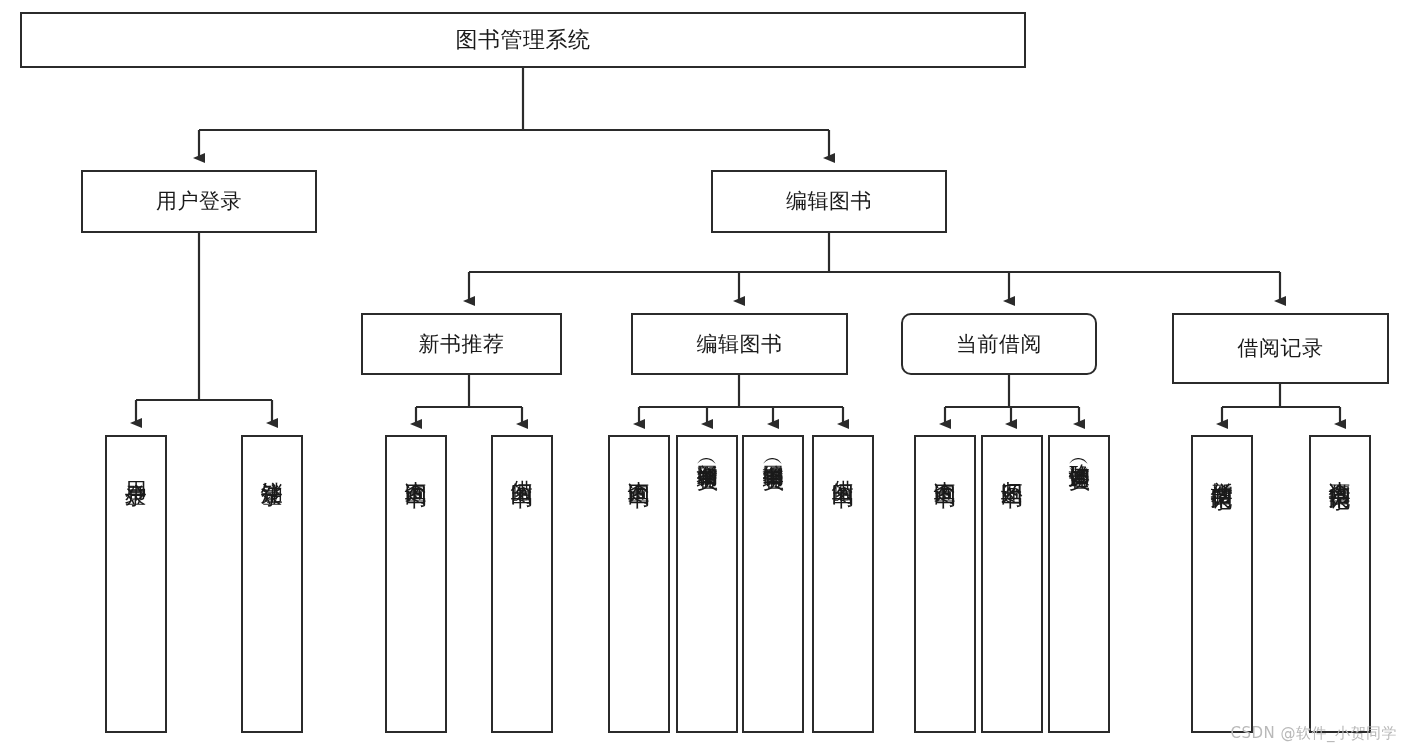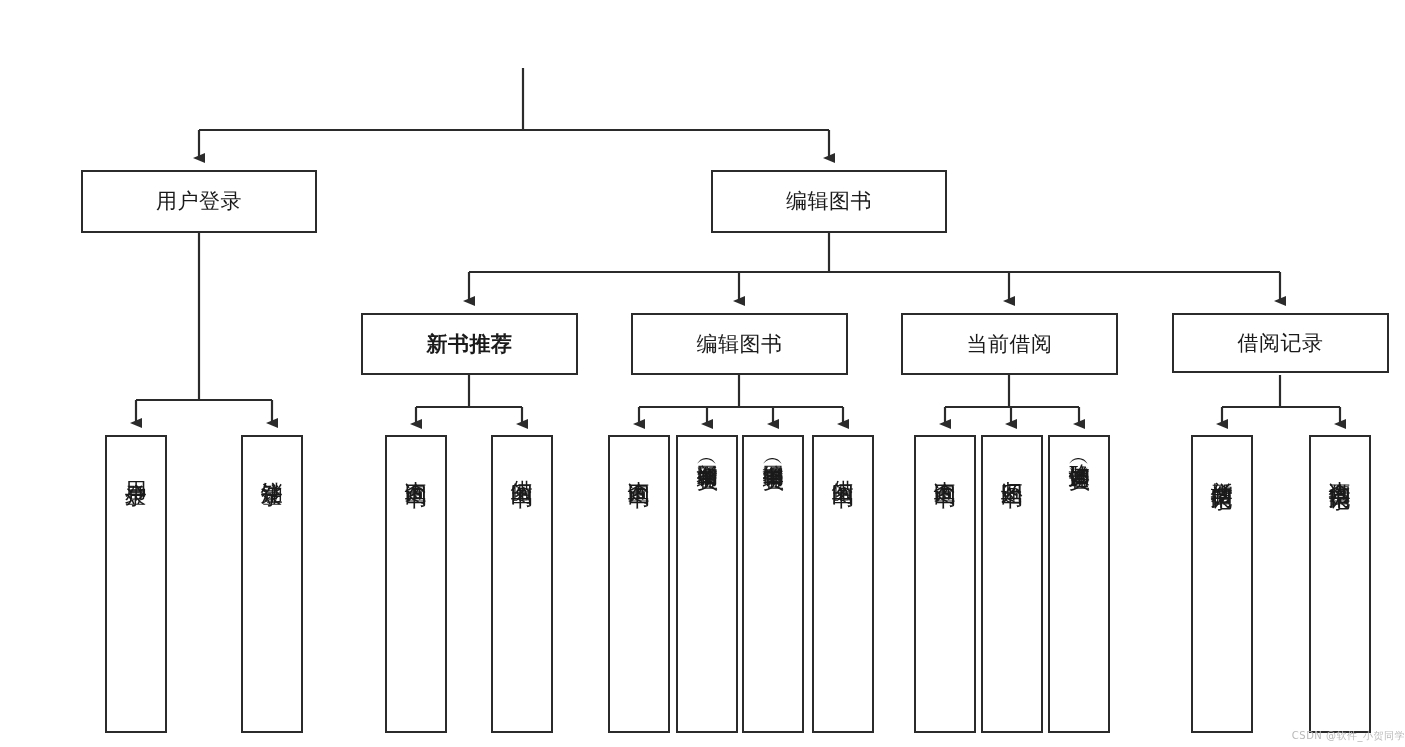--- a/index.html
+++ b/index.html
@@ -44,22 +44,22 @@
     text-orientation:upright;
     font-size:22px;
     line-height:1.06;
     letter-spacing:2px;
     white-space:nowrap;
   }
   .node.v.long .lbl{font-size:21px;letter-spacing:1px;}
 
   .watermark{
     position:absolute;
-    right:0;bottom:4px;
-    font-size:10px;
+    right:8px;bottom:4px;
+    font-size:15px;
     color:#b9b9b9;
     letter-spacing:0.5px;
     user-select:none;
     white-space:nowrap;
   }
 </style>
 </head>
 <body>
 
 <div id="canvas">
@@ -108,38 +108,41 @@
       <path d="M1079,407 L1079,424" marker-end="url(#arrow)"></path>
 
       <path d="M1280,375 L1280,407"></path>
       <path d="M1222,407 L1340,407"></path>
       <path d="M1222,407 L1222,424" marker-end="url(#arrow)"></path>
       <path d="M1340,407 L1340,424" marker-end="url(#arrow)"></path>
 
     </g>
   </svg>
 
+  <div class="node h root" style="left:20px;top:12px;width:1006px;height:56px;">
+    <span class="lbl">图书管理系统</span>
+  </div>
 
   <div class="node h" style="left:81px;top:170px;width:236px;height:63px;">
     <span class="lbl">用户登录</span>
   </div>
   <div class="node h" style="left:711px;top:170px;width:236px;height:63px;">
     <span class="lbl">编辑图书</span>
   </div>
 
-  <div class="node h" style="left:361px;top:313px;width:217px;height:62px;font-weight:bold;">
+  <div class="node h" style="left:361px;top:313px;width:201px;height:62px;">
     <span class="lbl">新书推荐</span>
   </div>
   <div class="node h" style="left:631px;top:313px;width:217px;height:62px;">
     <span class="lbl">编辑图书</span>
   </div>
-  <div class="node h" style="left:901px;top:313px;width:217px;height:62px;">
+  <div class="node h" style="left:901px;top:313px;width:196px;height:62px;border-radius:10px;">
     <span class="lbl">当前借阅</span>
   </div>
-  <div class="node h" style="left:1172px;top:313px;width:217px;height:60px;">
+  <div class="node h" style="left:1172px;top:313px;width:217px;height:71px;">
     <span class="lbl">借阅记录</span>
   </div>
 
   <div class="node v" style="left:105px;top:435px;width:62px;height:298px;">
     <span class="lbl">用户登录</span>
   </div>
   <div class="node v" style="left:241px;top:435px;width:62px;height:298px;">
     <span class="lbl">注销登录</span>
   </div>
 

